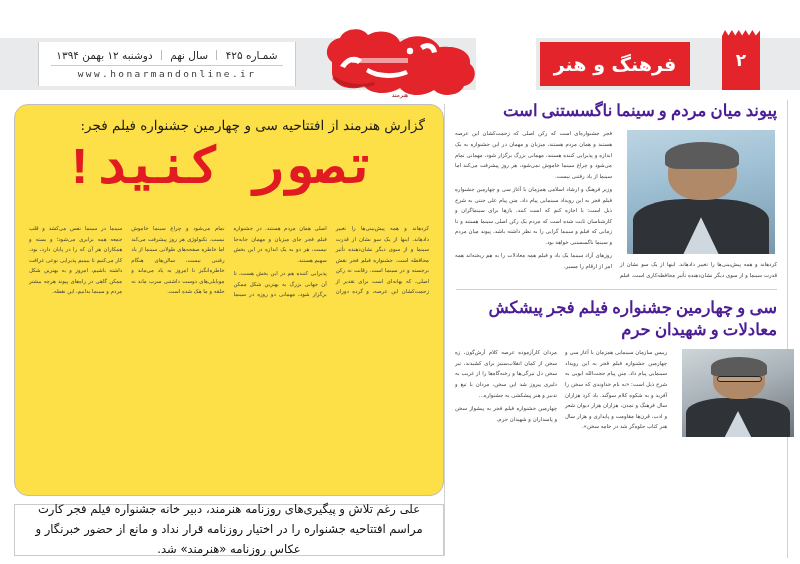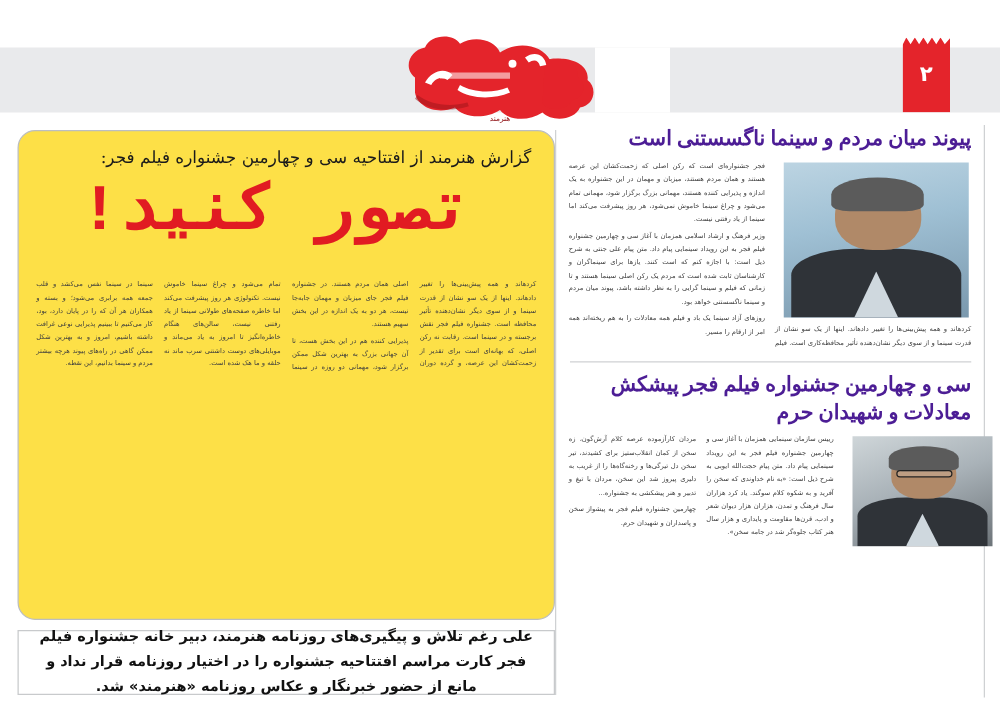--- a/index.html
+++ b/index.html
@@ -93,21 +93,21 @@
     direction: rtl;
   }
   .lead-body p { margin-bottom: 3px; }
 
   .note-box {
     position: absolute; top: 400px; left: 0; width: 430px; height: 52px;
     border: 1px solid #c8cacc; background: #fff;
     display: flex; align-items: center; justify-content: center;
   }
   .note-text {
-    font-size: 11.6px; font-weight: bold; color: #111; line-height: 1.72;
+    font-size: 11.6px; font-weight: normal; color: #111; line-height: 1.72;
     text-align: center; padding: 0 10px;
   }
 
   
   .col-right {
     position: absolute; top: -4px; left: 456px; width: 332px; height: 458px;
     border-right: 1px solid #cfd1d3; padding-right: 10px;
   }
   .vrule {
     position: absolute; top: 0; left: 444px; width: 1px; height: 452px; background:#cfd1d3;
@@ -160,20 +160,31 @@
 </style>
 </head>
 <body>
 
 <div class="page">
 
   <div class="masthead">
     <div class="head-band"></div>
     <div class="head-band-white"></div>
 
+    <div class="dateblock">
+      <div class="date-line">
+        <span>شمـاره ۴۲۵</span>
+        <span class="date-divider"></span>
+        <span>سال نهم</span>
+        <span class="date-divider"></span>
+        <span>دوشنبه ۱۲ بهمن ۱۳۹۴</span>
+      </div>
+      <div class="date-sep"></div>
+      <div class="site-line">www.honarmandonline.ir</div>
+    </div>
 
     <div class="logo-wrap">
       <svg class="logo-svg" viewBox="0 0 180 86">
         <g fill="#e4242b">
           <path d="M22 44 C12 36 18 22 30 20 C34 10 52 8 58 17 C70 10 86 14 90 24
                    C104 14 124 18 130 30 C146 26 162 34 160 46 C168 52 166 66 154 68
                    C150 78 132 80 124 72 C112 80 96 78 90 70 C78 78 60 76 54 68
                    C40 74 24 68 22 56 Z"></path>
           <path d="M126 30 C140 26 154 32 152 44 C160 48 158 60 148 62
                    C144 70 130 72 124 65 Z" opacity=".95"></path>
@@ -185,20 +196,23 @@
           <path d="M30 48 c6 -10 16 -12 22 -6 l-4 4 c-4 -3 -10 -2 -13 4 z"></path>
           <path d="M110 28 c8 -6 16 -2 17 6 l-5 1 c-1 -5 -5 -6 -9 -3 z"></path>
         </g>
         <g fill="#9b1419" opacity=".5">
           <path d="M24 58 c10 8 26 10 40 6 l1 3 c-16 5 -33 3 -43 -6 z"></path>
         </g>
         <text x="90" y="79" font-size="6" fill="#8f1014" text-anchor="middle" font-family="DejaVu Sans, sans-serif">هنرمند</text>
       </svg>
     </div>
 
+    <div class="section-banner">
+      <span>فرهنگ و هنر</span>
+    </div>
 
     <div class="page-badge">
       <span>۲</span>
     </div>
   </div>
 
   <div class="content">
 
     <div class="vrule"></div>
 

